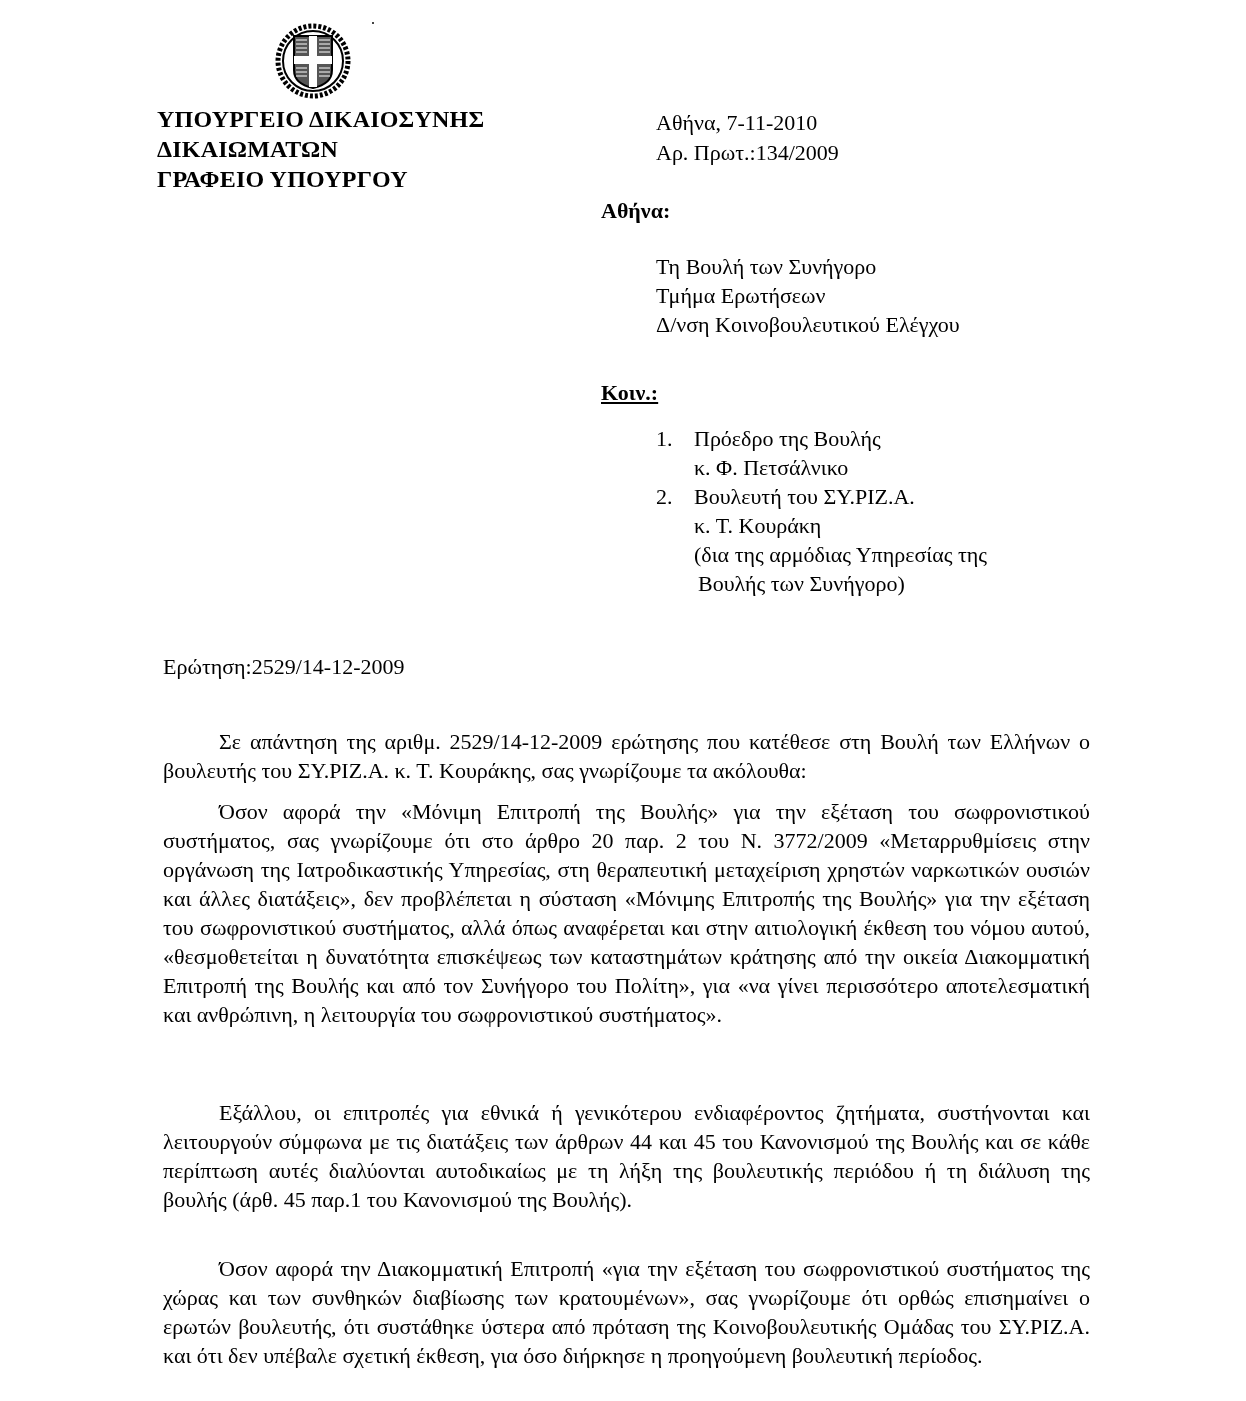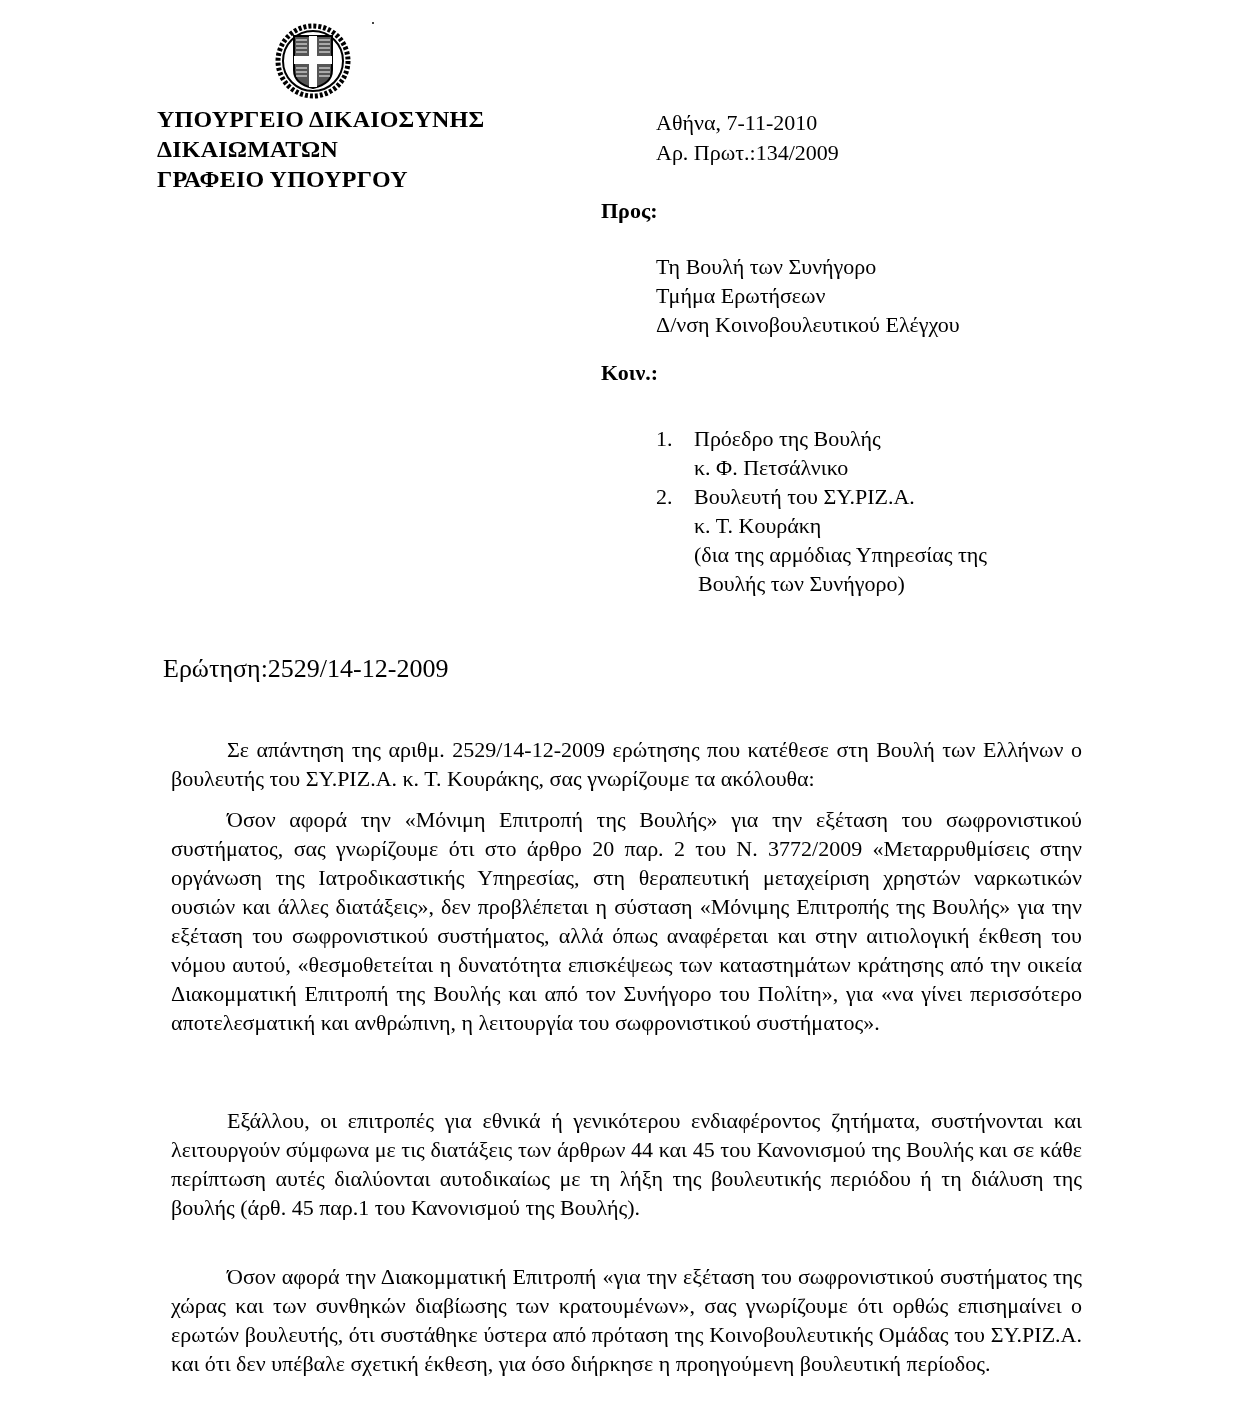--- a/index.html
+++ b/index.html
@@ -8,23 +8,23 @@
   .ministry { position: absolute; left: 157px; top: 104px; font-weight: bold; font-size: 24px; line-height: 30px; letter-spacing: 0.2px; }
   .ministry div { white-space: nowrap; }
   .meta { position: absolute; left: 656px; top: 108px; font-size: 22px; line-height: 30px; }
   .label-bold { position: absolute; font-weight: bold; font-size: 22px; }
   .recipients { position: absolute; left: 656px; top: 252px; font-size: 22px; line-height: 29px; }
   .cc-list { position: absolute; left: 656px; top: 424px; font-size: 22px; line-height: 29px; }
   .cc-item { display: flex; }
   .cc-num { width: 38px; }
   .cc-indent { padding-left: 38px; }
   .cc-indent2 { padding-left: 42px; }
-  .question-ref { position: absolute; left: 163px; top: 654px; font-size: 26px; }
+  .question-ref { position: absolute; left: 163px; top: 654px; font-size: 22px; }
   .body-text { position: absolute; left: 163px; width: 927px; font-size: 22px; line-height: 29px; text-align: justify; }
-  .body-text p { margin: 8px; text-indent: 56px; }
+  .body-text p { margin: 0; text-indent: 56px; }
   .stray { position: absolute; width: 2px; height: 2px; background: #444; }
 </style>
 </head>
 <body>
 
 <svg class="emblem" viewBox="0 0 78 78">
   <circle cx="39" cy="39" r="35" fill="none" stroke="#000" stroke-width="5" stroke-dasharray="3 2"></circle>
   <circle cx="39" cy="39" r="30" fill="none" stroke="#000" stroke-width="2"></circle>
   <path d="M20 14 H58 V48 Q58 62 39 66 Q20 62 20 48 Z" fill="#555" stroke="#000" stroke-width="2"></path>
   <rect x="35" y="14" width="8" height="51" fill="#fff"></rect>
@@ -37,28 +37,28 @@
   <div>ΥΠΟΥΡΓΕΙΟ ΔΙΚΑΙΟΣΥΝΗΣ</div>
   <div>ΔΙΚΑΙΩΜΑΤΩΝ</div>
   <div>ΓΡΑΦΕΙΟ ΥΠΟΥΡΓΟΥ</div>
 </div>
 
 <div class="meta">
   <div>Αθήνα, 7-11-2010</div>
   <div>Αρ. Πρωτ.:134/2009</div>
 </div>
 
-<div class="label-bold" style="left:601px;top:198px;">Προς:</div>
+<div class="label-bold" style="left:601px;top:198px;">Αθήνα:</div>
 <div class="recipients">
   <div>Τη Βουλή των Συνήγορο</div>
   <div>Τμήμα Ερωτήσεων</div>
   <div>Δ/νση Κοινοβουλευτικού Ελέγχου</div>
 </div>
 
-<div class="label-bold" style="left:601px;top:360px;">Κοιν.:</div>
+<div class="label-bold" style="left:601px;top:380px;text-decoration:underline;">Κοιν.:</div>
 <div class="cc-list">
   <div class="cc-item">
     <span class="cc-num">1.</span>
     <span>Πρόεδρο της Βουλής</span>
   </div>
   <div class="cc-indent">κ. Φ. Πετσάλνικο</div>
   <div class="cc-item">
     <span class="cc-num">2.</span>
     <span>Βουλευτή του ΣΥ.ΡΙΖ.Α.</span>
   </div>

